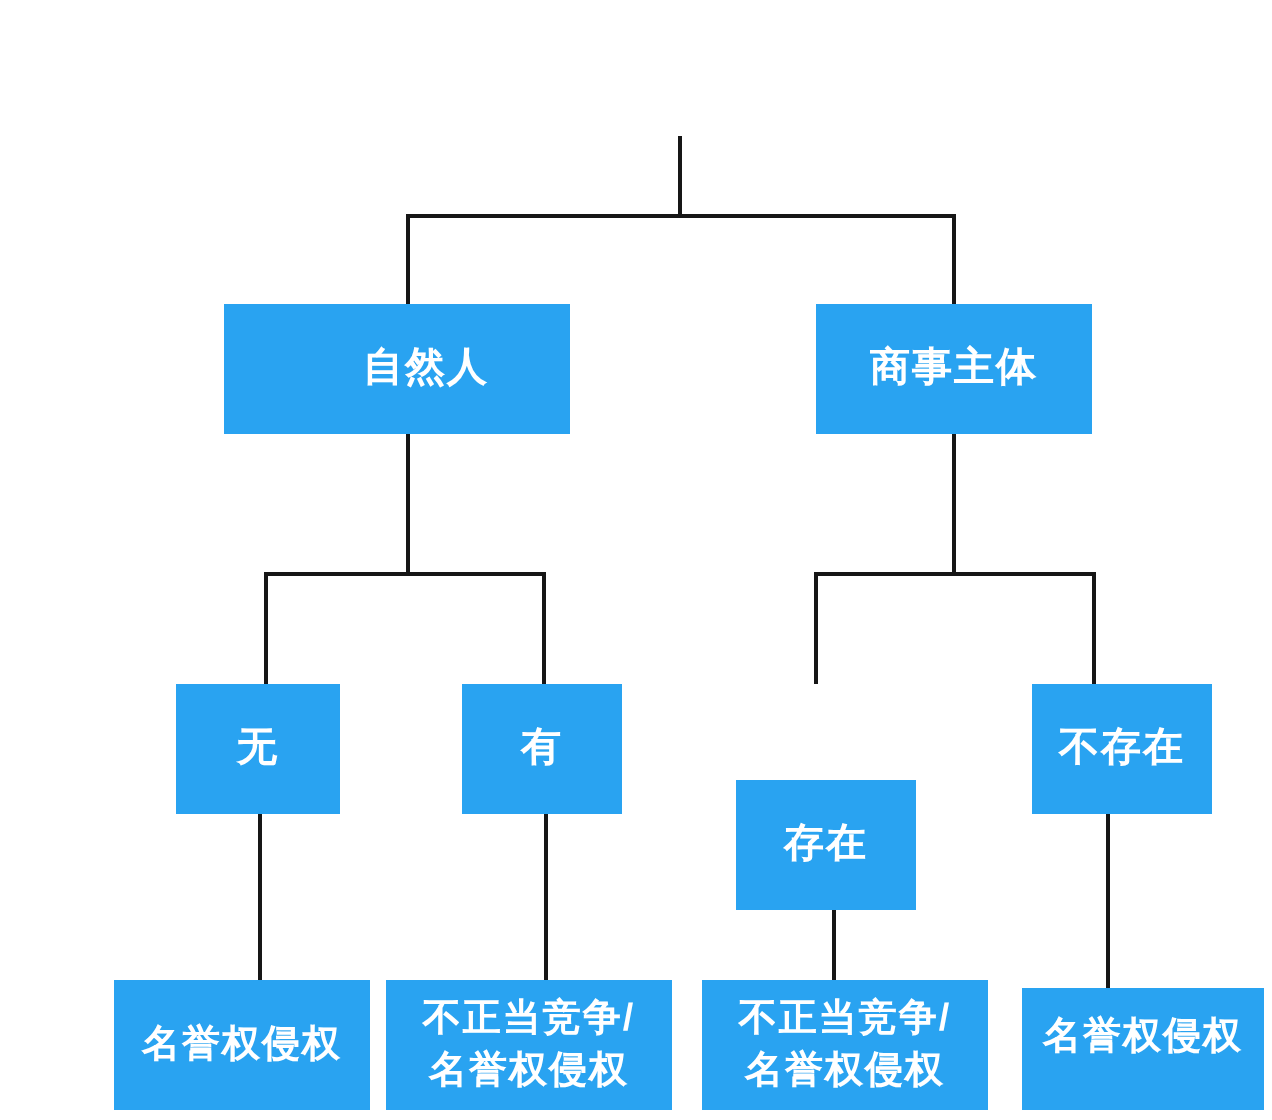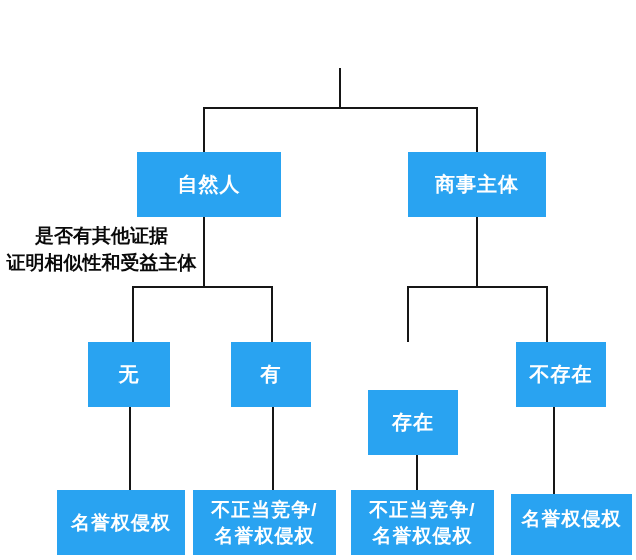--- a/index.html
+++ b/index.html
@@ -27,21 +27,21 @@
     color:var(--node-text);
     display:flex;flex-direction:column;
     align-items:center;justify-content:center;
     text-align:center;
     font-weight:700;
     letter-spacing:1px;
     line-height:1.35;
   }
   .node-root{left:263px;top:6px;width:155px;height:62px;font-size:21px;}
   .node-l2{top:152px;height:65px;font-size:20px;}
-  .node-natural{left:137px;width:144px;}
+  .node-natural{left:112px;width:144px;padding-left:29px;}
   .node-commercial{left:408px;width:138px;}
   .node-l3{top:342px;height:65px;font-size:20px;}
   .node-no{left:88px;width:82px;}
   .node-yes{left:231px;width:80px;}
   .node-exists{left:368px;width:90px;margin-top:48px;}
   .node-notexists{left:503px;width:90px;margin-left:13px;}
   .node-l4{top:490px;height:65px;font-size:19px;}
   .node-outcome1{left:57px;width:128px;}
   .node-outcome2{left:193px;width:143px;}
   .node-outcome3{left:351px;width:143px;}
@@ -101,24 +101,20 @@
   </svg>
 
 
   <div class="node node-l2 node-natural">
     <span>自然人</span>
   </div>
   <div class="node node-l2 node-commercial">
     <span>商事主体</span>
   </div>
 
-  <div class="condition condition-left">
-    <div>是否有其他证据</div>
-    <div>证明相似性和受益主体</div>
-  </div>
 
   <div class="node node-l3 node-no">
     <span>无</span>
   </div>
   <div class="node node-l3 node-yes">
     <span>有</span>
   </div>
   <div class="node node-l3 node-exists">
     <span>存在</span>
   </div>

